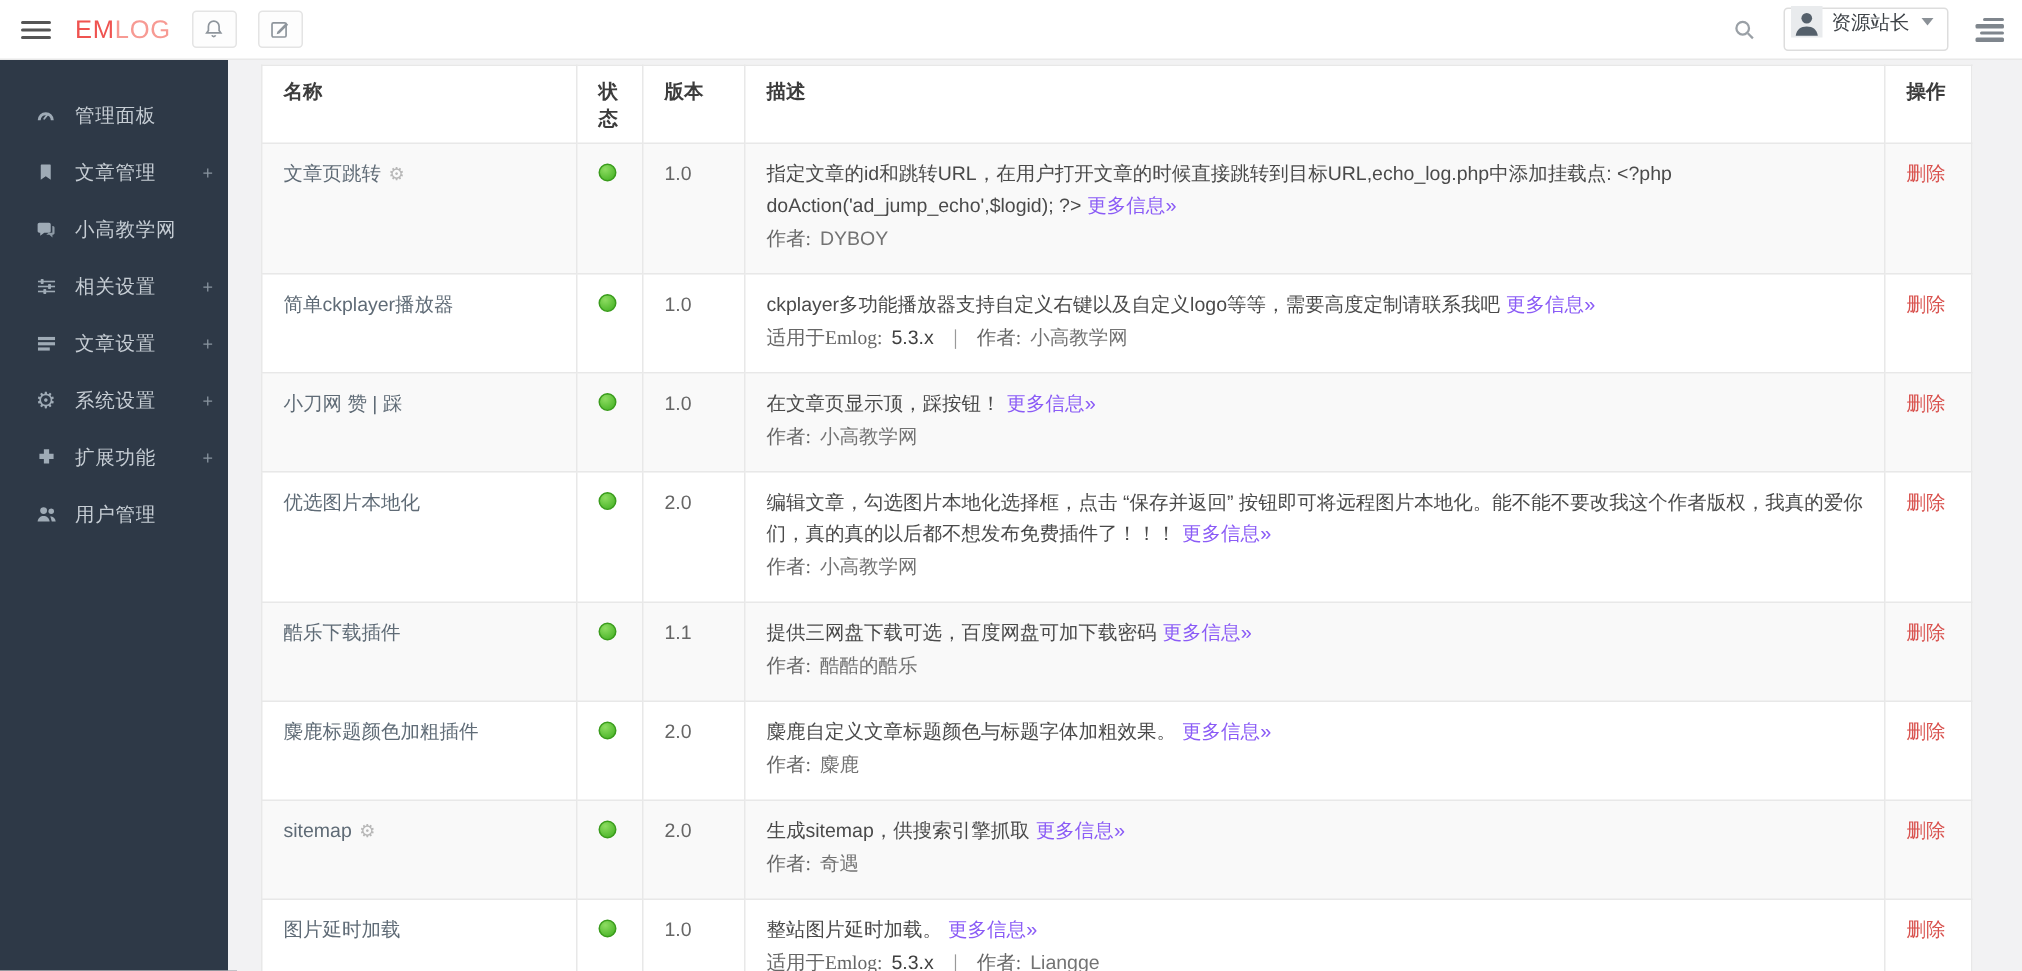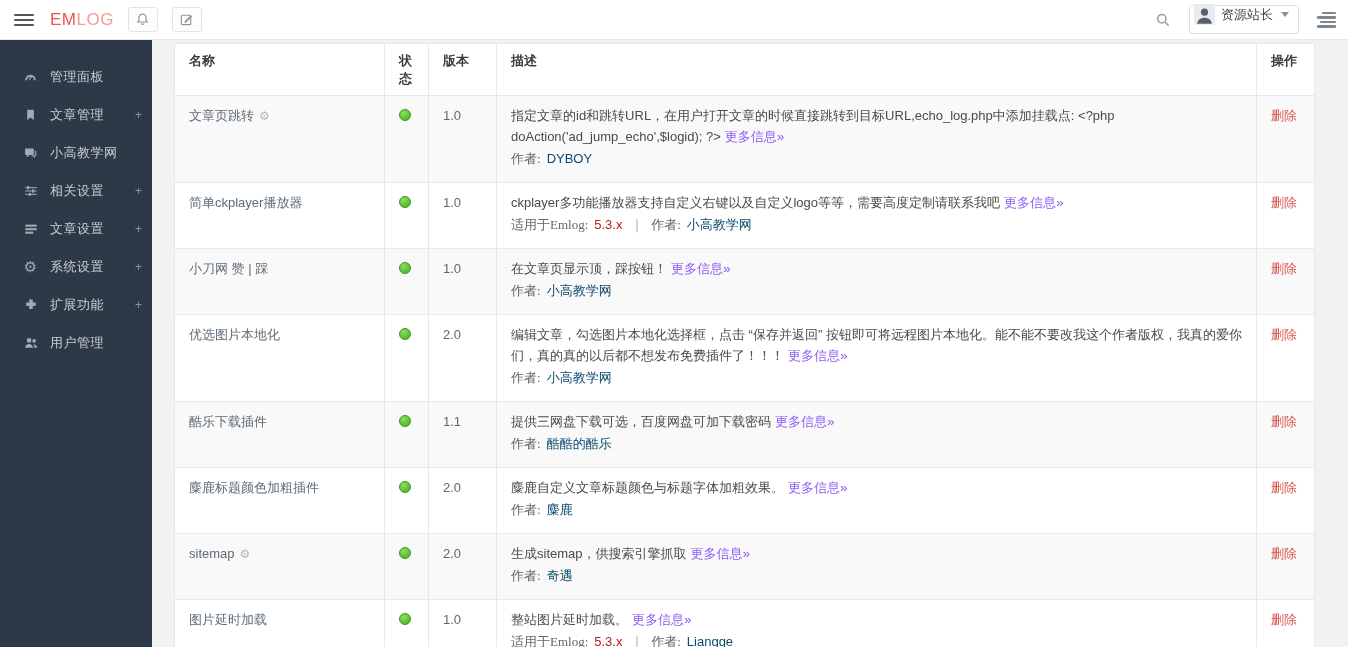--- a/index.html
+++ b/index.html
@@ -50,23 +50,23 @@
 
   .pname { color:#5f6b76; }
   .gear { color:#b7b7b7; font-size:12px; margin-left:5px; cursor:pointer; }
   .dot { display:inline-block; width:12px; height:12px; border-radius:50%; margin-top:4px; cursor:pointer; }
   .dot.on { background:radial-gradient(circle at 35% 28%, #8edd62, #3fae1f); border:1px solid #3a9c1c; }
   .ver { color:#666; }
   .desc-text { color:#4a4a4a; }
   a.more { color:#8b5cf6; text-decoration:none; margin-left:4px; cursor:pointer;font-family:Liberation Mono, monospace; }
   .meta { color:#666; }
   .meta .lbl { margin-right:6px;font-family:Liberation Serif, serif; }
-  .meta .val { color:#b91c1c; }
+  .meta .val { color:#404040; }
   .meta .sep { margin:0 8px; color:#999; }
-  a.author { color:#0c4a6e; text-decoration:none; cursor:pointer; }
+  a.author { color:#737373; text-decoration:none; cursor:pointer; }
   a.del { color:#d9534f; text-decoration:none; cursor:pointer; }
 
   svg { display:block; }
 </style>
 </head>
 <body>
 
 <div class="navbar">
   <div class="hamburger">
       <span></span>

